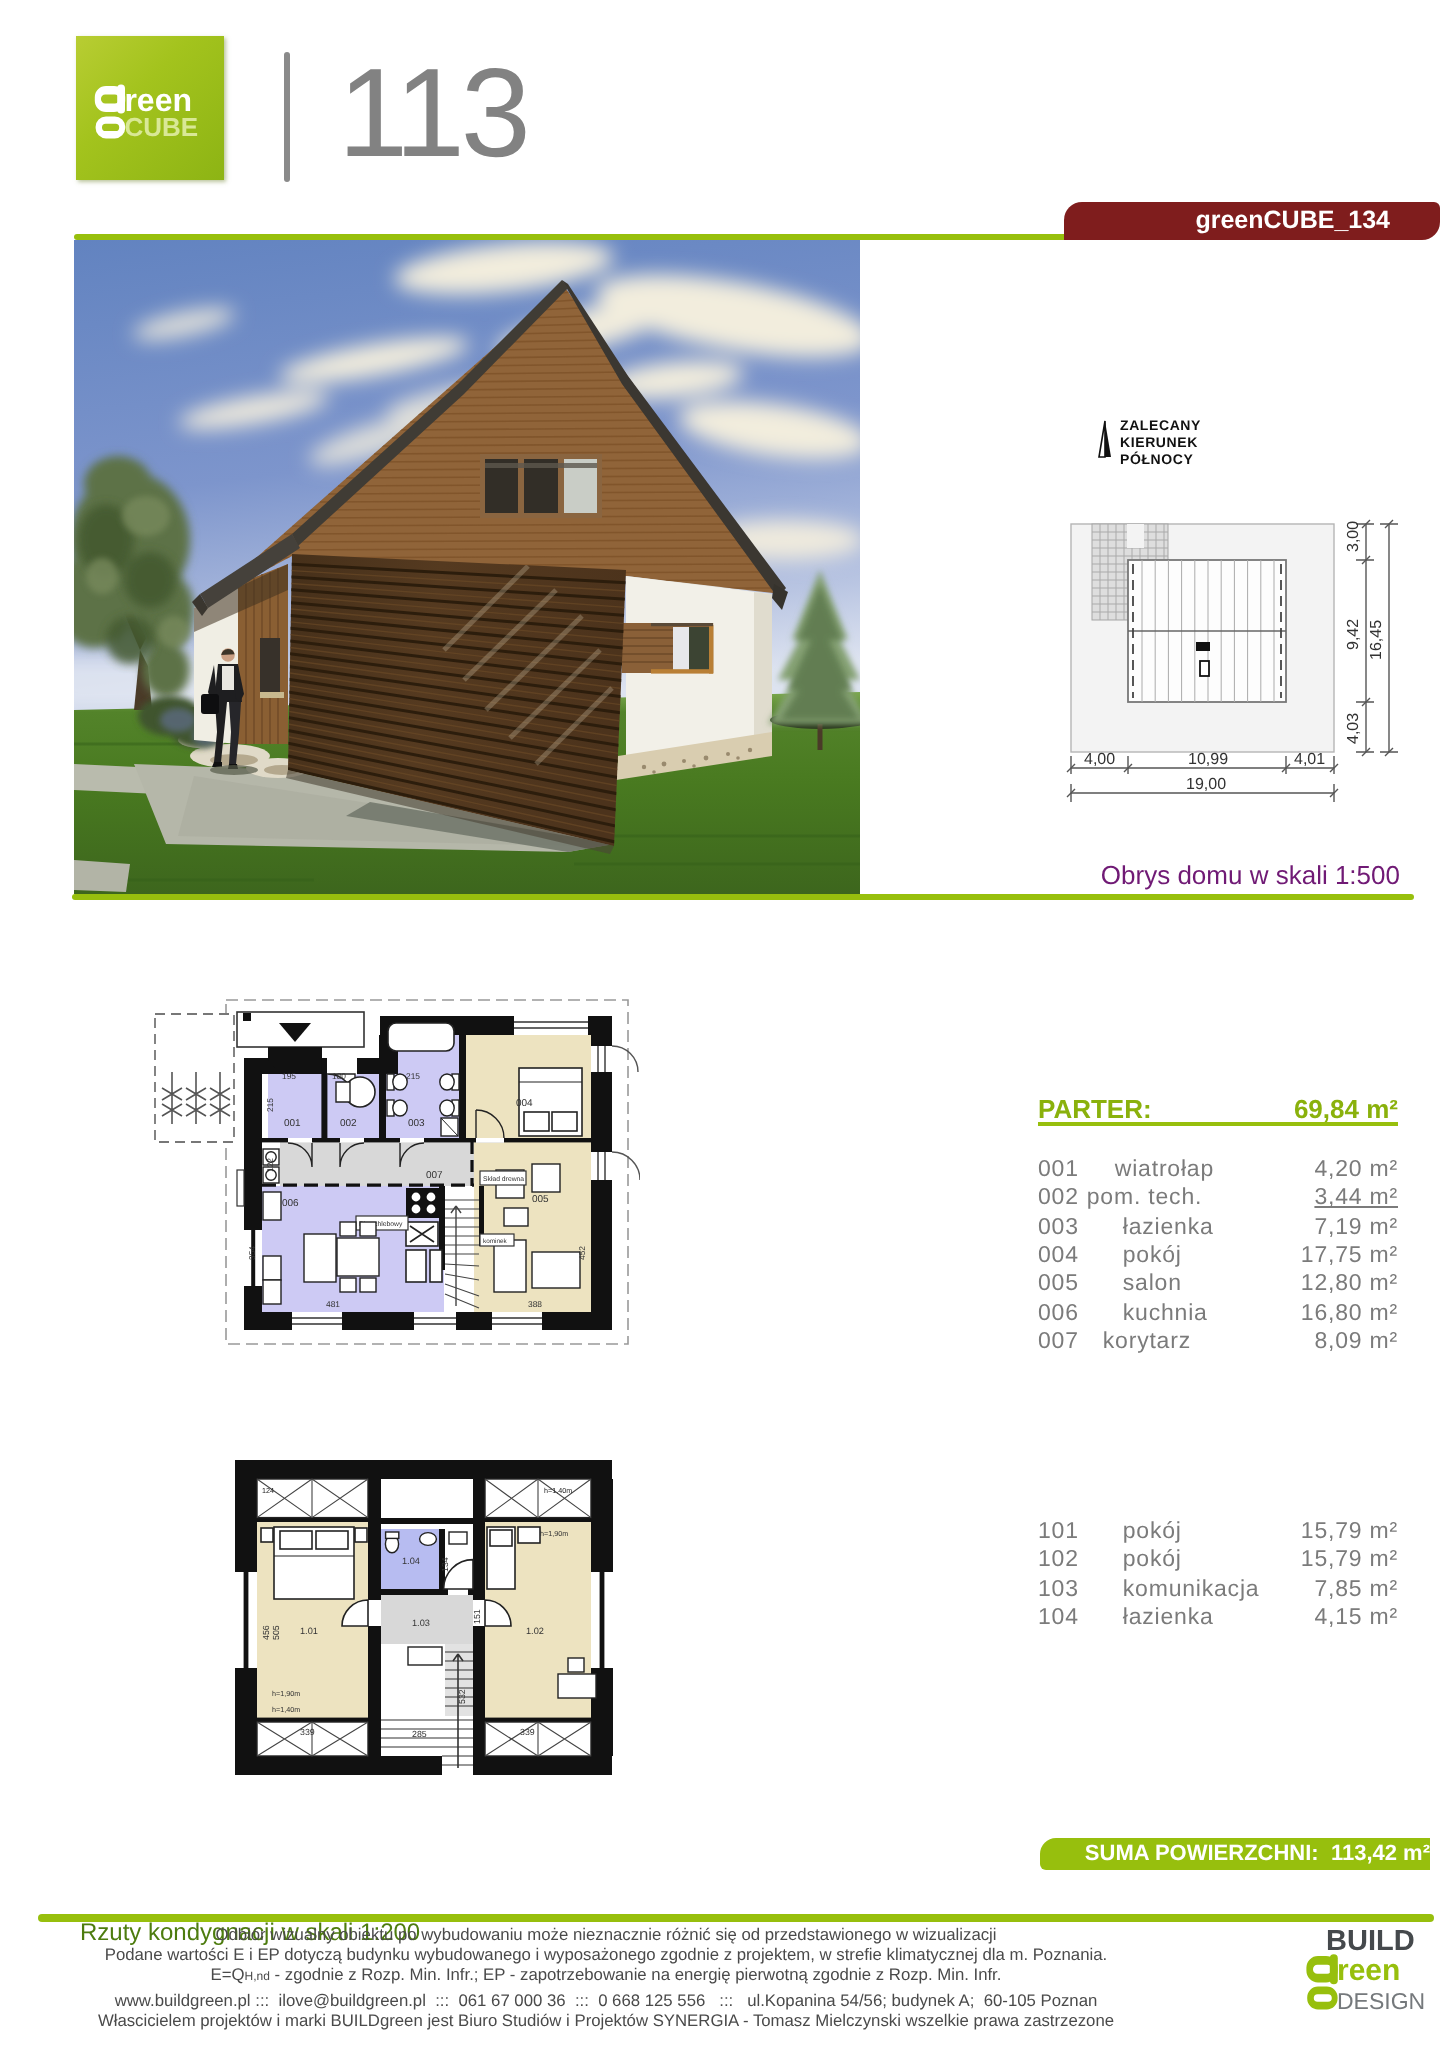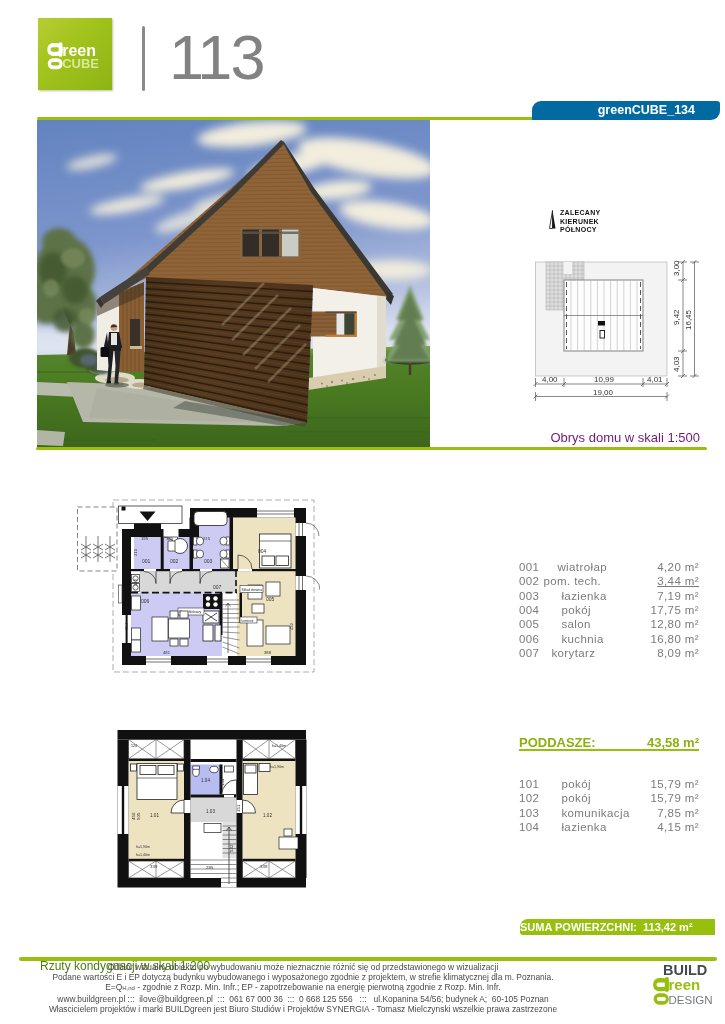--- a/index.html
+++ b/index.html
@@ -22,21 +22,21 @@
 
   <text x="24.2" y="50" font-size="13" font-weight="bold" fill="#d9e896" font-family="Liberation Sans,sans-serif">CUBE</text>
 </svg>
 
 <div class="abs" style="left:142px;top:26px;width:3px;height:65px;background:#8a8a8a;border-radius:2px;"></div>
 
 <div class="abs" style="left:169px;top:21px;font-size:63px;color:#828282;letter-spacing:-2px;">113</div>
 
 <div class="abs" style="left:37px;top:117px;width:672px;height:3px;background:#97bf0d;border-radius:2px;"></div>
 
-<div class="abs" style="left:532px;top:101px;width:163px;height:19px;background:#0369a1;border-radius:9px 3px 9px 0;color:#fff;font-weight:bold;font-size:12.5px;text-align:right;line-height:19.5px;padding-right:25px;">greenCUBE_134</div>
+<div class="abs" style="left:532px;top:101px;width:163px;height:19px;background:#7f1d1d;border-radius:9px 3px 9px 0;color:#fff;font-weight:bold;font-size:12.5px;text-align:right;line-height:19.5px;padding-right:25px;">greenCUBE_134</div>
 
 <svg class="abs" style="left:37px;top:120px;" width="393" height="327" viewBox="0 0 393 327">
   <defs>
     <linearGradient id="sky" x1="0" y1="0" x2="0.2" y2="1">
       <stop offset="0" stop-color="#6283c0"></stop>
       <stop offset="0.5" stop-color="#7d95cc"></stop>
       <stop offset="0.85" stop-color="#b9c5e2"></stop>
       <stop offset="1" stop-color="#dde3f0"></stop>
     </linearGradient>
     <linearGradient id="grass" x1="0" y1="0" x2="0" y2="1">
@@ -599,20 +599,21 @@
   <rect x="77.5" y="507" width="39.5" height="64" fill="#fff" stroke="#777" stroke-width="0.9" stroke-dasharray="5 3"></rect>
 
   <g stroke="#555" stroke-width="0.8" fill="none">
     <path d="M86 536 v26 M81 544 l10 6 M91 544 l-10 6 M81 552 l10 6 M91 552 l-10 6"></path>
     <path d="M98 536 v26 M93 544 l10 6 M103 544 l-10 6 M93 552 l10 6 M103 552 l-10 6"></path>
     <path d="M110 536 v26 M105 544 l10 6 M115 544 l-10 6 M105 552 l10 6 M115 552 l-10 6"></path>
   </g>
 </svg>
 
 <div class="abs" style="left:519px;top:545px;width:180px;">
+  <div style="font-size:13px;font-weight:bold;color:#8ab10c;border-bottom:2.5px solid #97bf0d;padding-top:3px;padding-bottom:0;line-height:13px;">PARTER:<span style="float:right;">69,84 m²</span></div>
   <div style="margin-top:15px;font-size:11.5px;color:#7b7b7b;line-height:14.35px;letter-spacing:0.4px;">
     <div>001<span style="margin-left:18px;">wiatrołap</span><span style="float:right;">4,20 m²</span></div>
     <div>002<span style="margin-left:4px;">pom. tech.</span><span style="float:right;text-decoration:underline;">3,44 m²</span></div>
     <div>003<span style="margin-left:22px;">łazienka</span><span style="float:right;">7,19 m²</span></div>
     <div>004<span style="margin-left:22px;">pokój</span><span style="float:right;">17,75 m²</span></div>
     <div>005<span style="margin-left:22px;">salon</span><span style="float:right;">12,80 m²</span></div>
     <div>006<span style="margin-left:22px;">kuchnia</span><span style="float:right;">16,80 m²</span></div>
     <div>007<span style="margin-left:12px;">korytarz</span><span style="float:right;">8,09 m²</span></div>
   </div>
 </div>
@@ -743,32 +744,31 @@
 
   <g font-family="Liberation Sans,sans-serif" font-size="4.6" fill="#333">
     <text x="150" y="817">1.01</text>
     <text x="263" y="817">1.02</text>
     <text x="206" y="813">1.03</text>
     <text x="201" y="782">1.04</text>
   </g>
 </svg>
 
 <div class="abs" style="left:519px;top:733px;width:180px;">
-  <div style="font-size:13px;font-weight:bold;color:#8ab10c;border-bottom:2.5px solid #97bf0d;padding-top:3px;padding-bottom:0;line-height:13px;">PODDASZE:<span style="float:right;">43,58 m²</span></div>
   <div style="margin-top:26px;font-size:11.5px;color:#7b7b7b;line-height:14.35px;letter-spacing:0.4px;">
     <div>101<span style="margin-left:22px;">pokój</span><span style="float:right;">15,79 m²</span></div>
     <div>102<span style="margin-left:22px;">pokój</span><span style="float:right;">15,79 m²</span></div>
     <div>103<span style="margin-left:22px;">komunikacja</span><span style="float:right;">7,85 m²</span></div>
     <div>104<span style="margin-left:22px;">łazienka</span><span style="float:right;">4,15 m²</span></div>
   </div>
 </div>
 
 <div class="abs" style="left:40px;top:959px;font-size:12px;color:#4d7c0f;">Rzuty kondygnacji w skali 1:200</div>
 
-<div class="abs" style="left:520px;top:919px;width:195px;height:16px;background:#97bf0d;border-radius:8px 0 0 3px;color:#fff;font-weight:bold;font-size:11px;text-align:left;line-height:16.5px;">SUMA POWIERZCHNI:&nbsp; 113,42 m²</div>
+<div class="abs" style="left:520px;top:919px;width:195px;height:16px;background:#97bf0d;border-radius:8px 0 0 3px;color:#fff;font-weight:bold;font-size:11px;text-align:right;line-height:16.5px;">SUMA POWIERZCHNI:&nbsp; 113,42 m²</div>
 
 <div class="abs" style="left:19px;top:957px;width:698px;height:3.5px;background:#97bf0d;border-radius:2px;"></div>
 
 <div class="abs" style="left:22px;top:962px;width:562px;text-align:center;font-size:8.4px;color:#4a4a4a;line-height:10.2px;">
   Odbiór wizualny obiektu po wybudowaniu może nieznacznie różnić się od przedstawionego w wizualizacji<br>
   Podane wartości E i EP dotyczą budynku wybudowanego i wyposażonego zgodnie z projektem, w strefie klimatycznej dla m. Poznania.<br>
   E=Q<span style="font-size:6px;">H,nd</span> - zgodnie z Rozp. Min. Infr.; EP - zapotrzebowanie na energię pierwotną zgodnie z Rozp. Min. Infr.<br>
   www.buildgreen.pl :::&nbsp; ilove@buildgreen.pl&nbsp; :::&nbsp; 061 67 000 36&nbsp; :::&nbsp; 0 668 125 556&nbsp;&nbsp; :::&nbsp;&nbsp; ul.Kopanina 54/56; budynek A;&nbsp; 60-105 Poznan<br>
   Włascicielem projektów i marki BUILDgreen jest Biuro Studiów i Projektów SYNERGIA - Tomasz Mielczynski wszelkie prawa zastrzezone
 </div>

